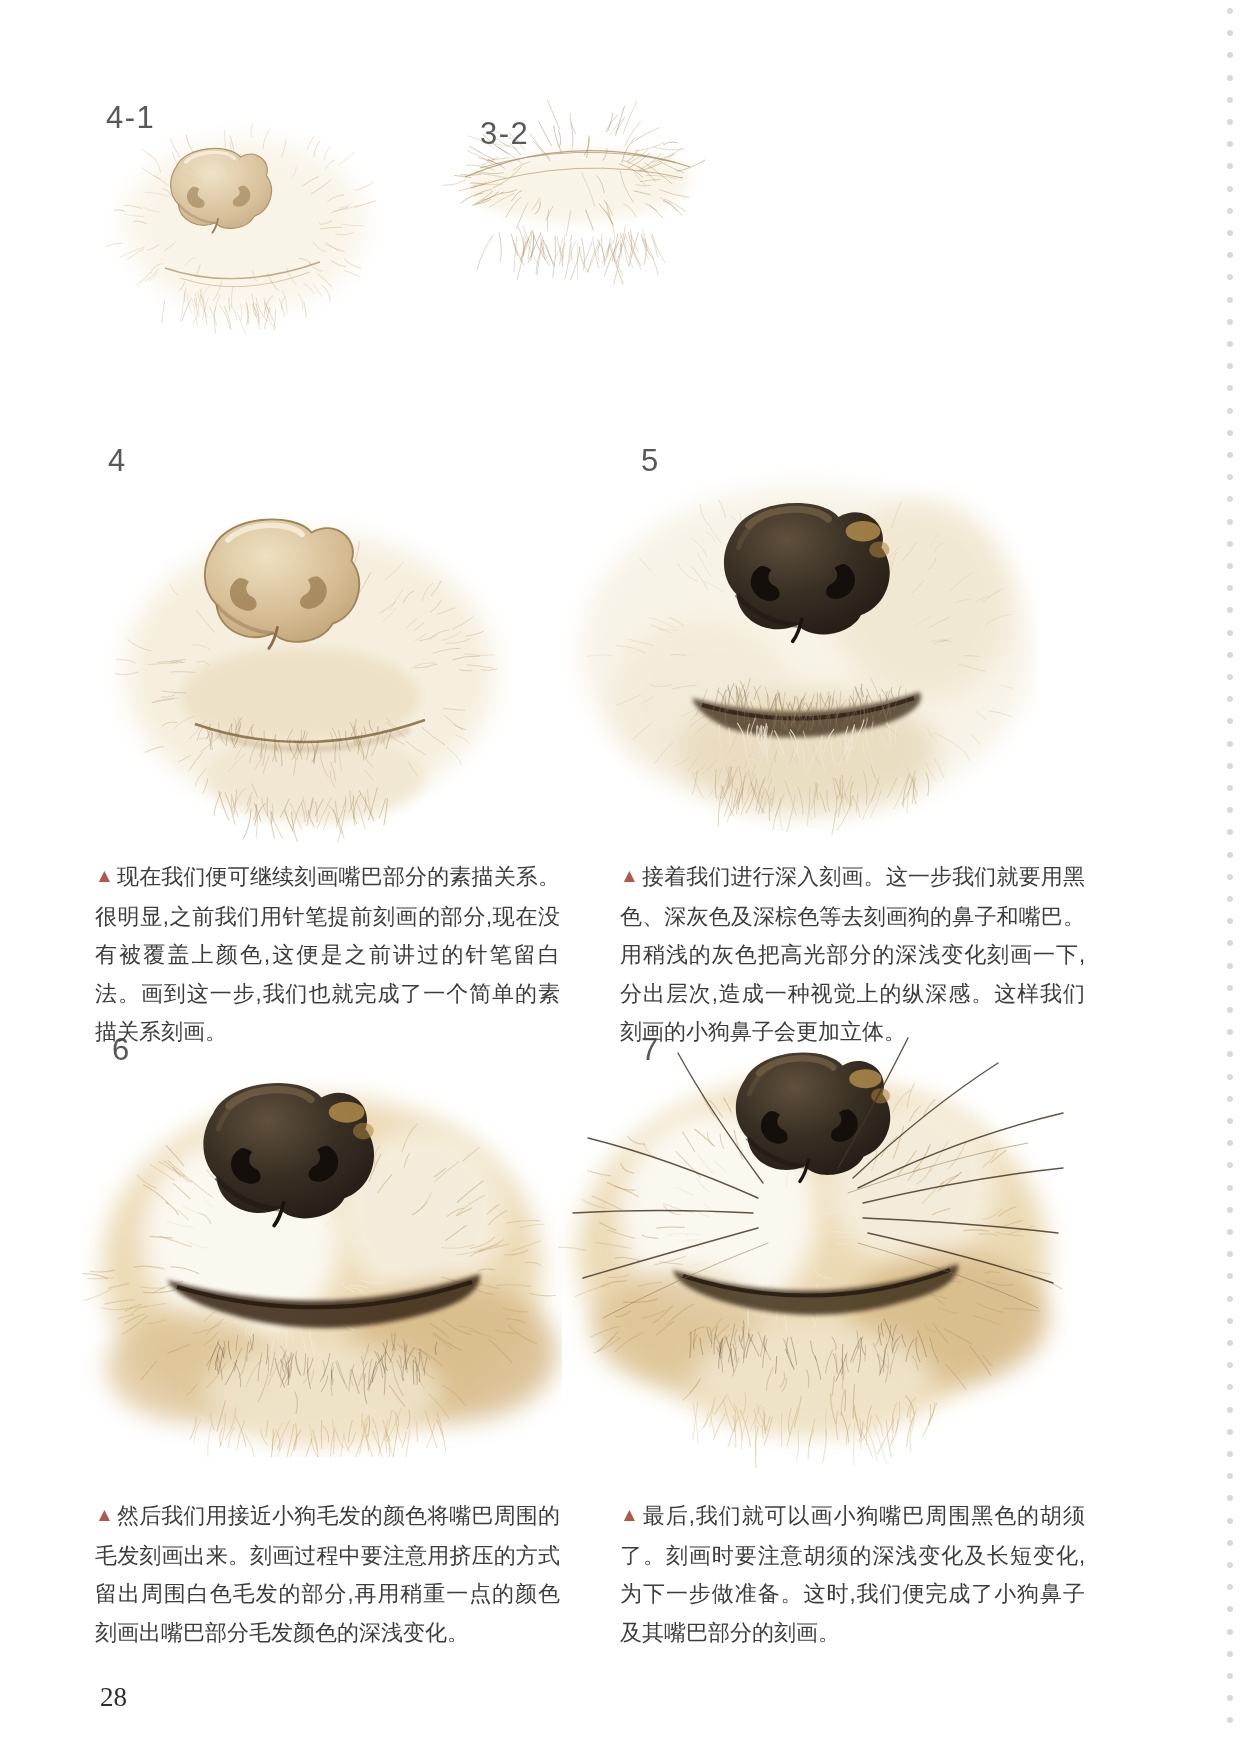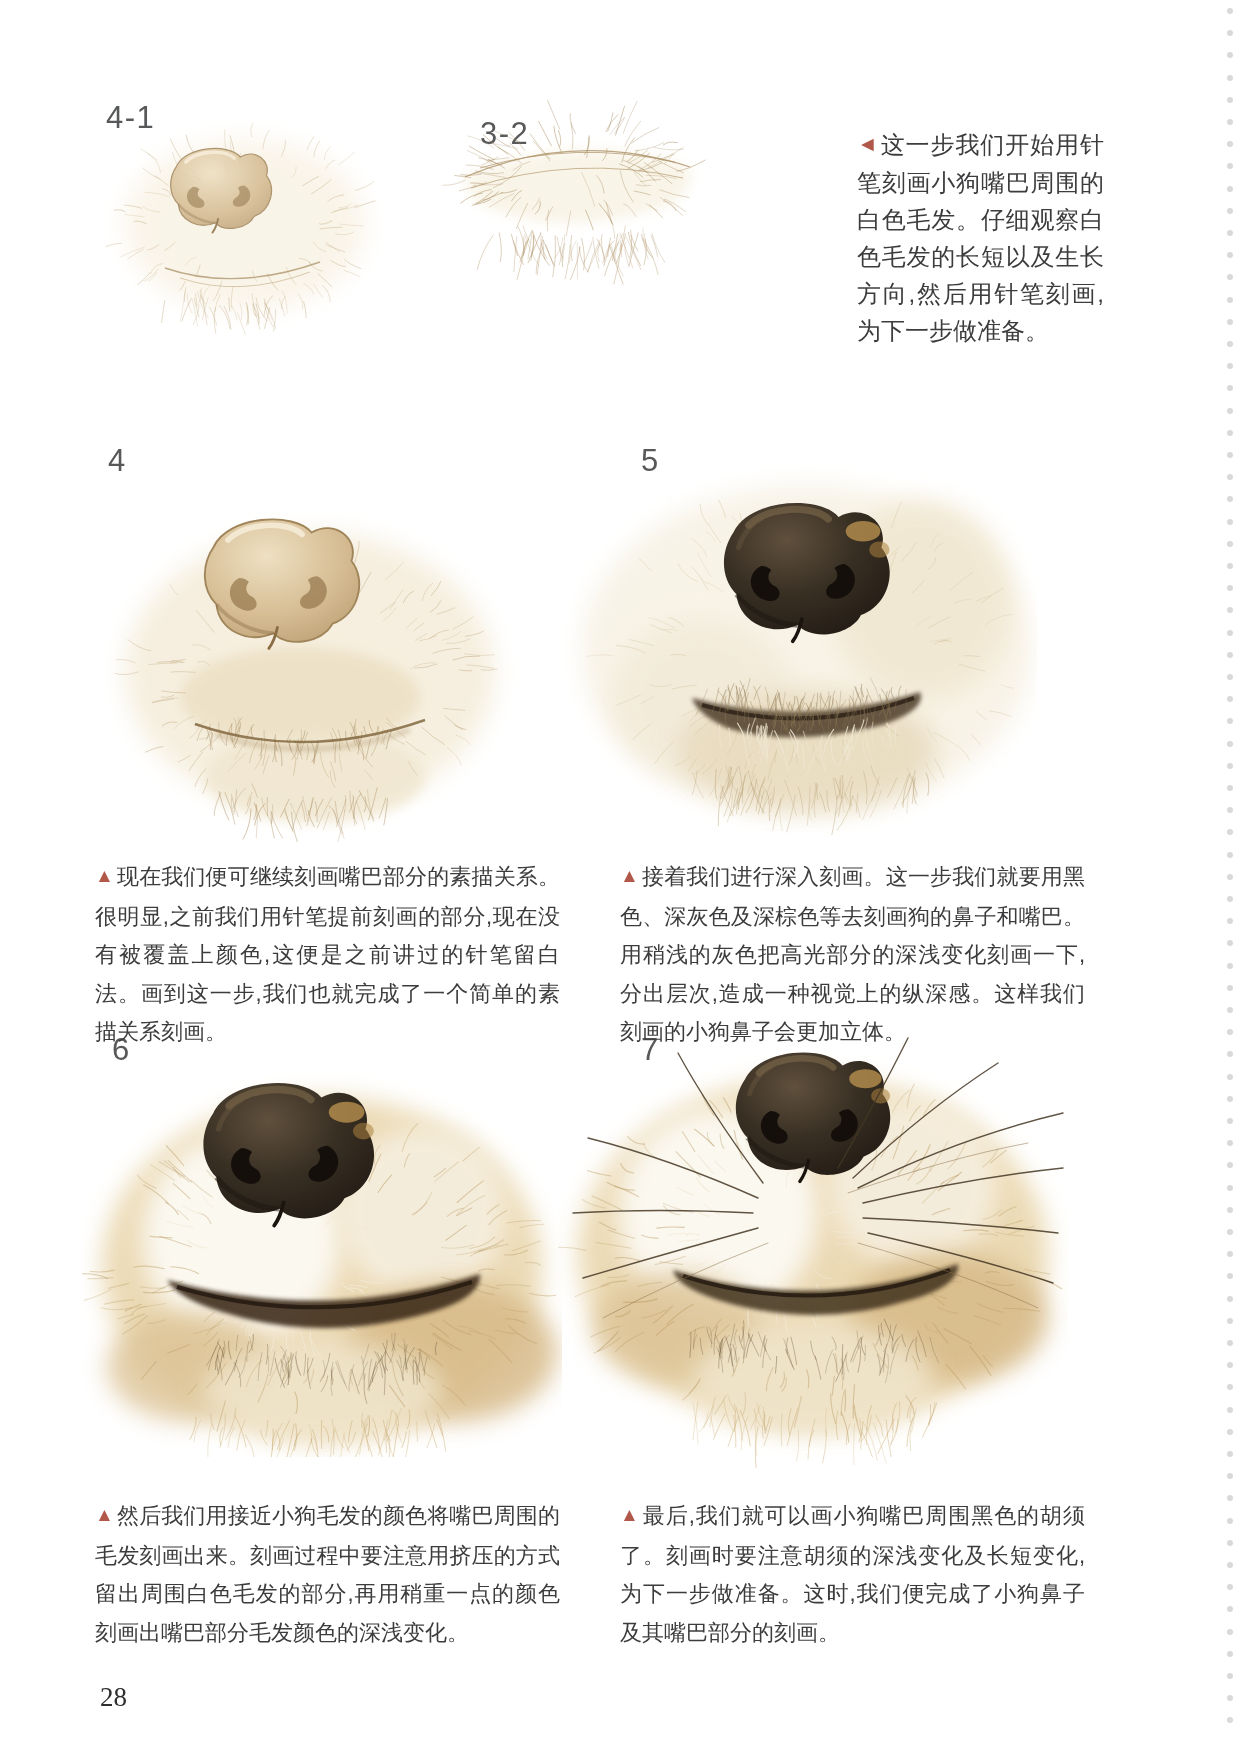--- a/index.html
+++ b/index.html
@@ -1736,21 +1736,20 @@
         <path d="M310,215 Q420,240 495,265"></path>
       </g>
       <g stroke="#8a6f4a" stroke-width="1" fill="none" opacity="0.5" stroke-linecap="round">
         <path d="M300,225 Q405,255 480,290"></path>
         <path d="M210,225 Q120,260 45,300"></path>
         <path d="M290,175 Q390,140 470,125"></path>
       </g>
     </svg>
   </div>
 
-  <p class="intro"><span class="marker">◄</span><span>这一步我们开始用针笔刻画小狗嘴巴周围的白色毛发。仔细观察白色毛发的长短以及生长方向,然后用针笔刻画,为下一步做准备。</span></p>
 
   <p class="caption" style="left:95px;top:836px;"><span class="marker">▲</span><span>现在我们便可继续刻画嘴巴部分的素描关系。很明显,之前我们用针笔提前刻画的部分,现在没有被覆盖上颜色,这便是之前讲过的针笔留白法。画到这一步,我们也就完成了一个简单的素描关系刻画。</span></p>
 
   <p class="caption" style="left:620px;top:836px;"><span class="marker">▲</span><span>接着我们进行深入刻画。这一步我们就要用黑色、深灰色及深棕色等去刻画狗的鼻子和嘴巴。用稍浅的灰色把高光部分的深浅变化刻画一下,分出层次,造成一种视觉上的纵深感。这样我们刻画的小狗鼻子会更加立体。</span></p>
 
   <p class="caption" style="left:95px;top:1475px;"><span class="marker">▲</span><span>然后我们用接近小狗毛发的颜色将嘴巴周围的毛发刻画出来。刻画过程中要注意用挤压的方式留出周围白色毛发的部分,再用稍重一点的颜色刻画出嘴巴部分毛发颜色的深浅变化。</span></p>
 
   <p class="caption" style="left:620px;top:1475px;"><span class="marker">▲</span><span>最后,我们就可以画小狗嘴巴周围黑色的胡须了。刻画时要注意胡须的深浅变化及长短变化,为下一步做准备。这时,我们便完成了小狗鼻子及其嘴巴部分的刻画。</span></p>
 
   <div class="pagenum">28</div>

